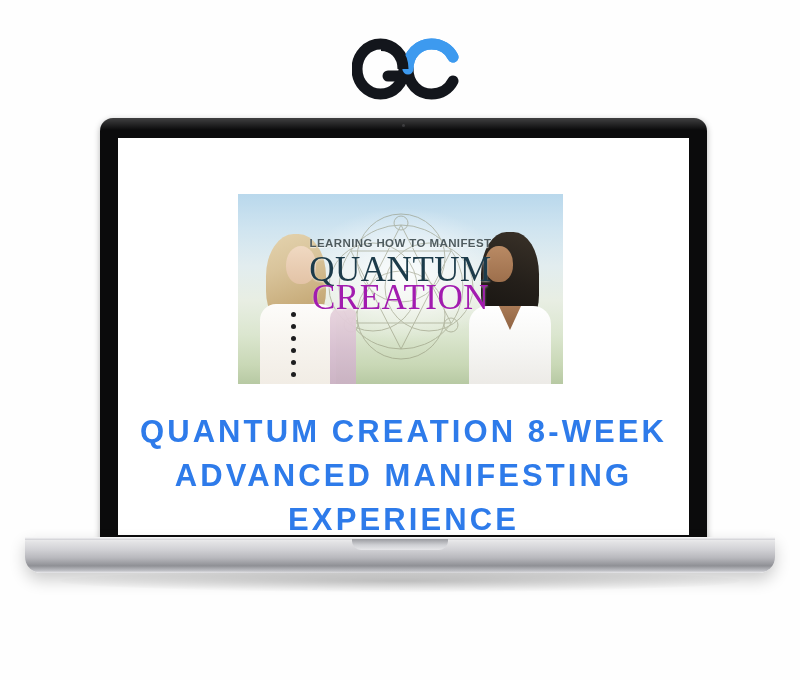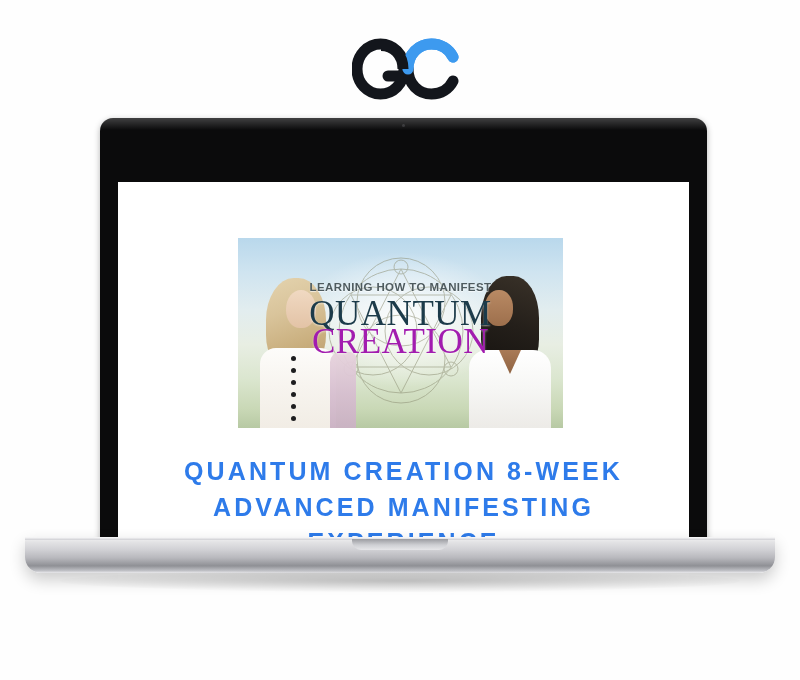--- a/index.html
+++ b/index.html
@@ -61,21 +61,20 @@
     background:#2b2b2e;
   }
   .laptop-screen {
     position: absolute;
     left: 118px;
     top: 20px;
     width: 571px;
     height: 397px;
     background: #ffffff;
     overflow: hidden;
-    margin-top: 44px;
   }
 
   
   .laptop-base {
     position: absolute;
     left: 25px;
     top: 419px;
     width: 750px;
     height: 36px;
     border-radius: 4px 4px 16px 16px;
@@ -280,21 +279,21 @@
   }
 
   
   .product-title{
     position:absolute;
     left:0;
     top:272px;
     width:571px;
     text-align:center;
     color:#2e7bea;
-    font-size:25px;
+    font-size:31px;
     font-weight:700;
     letter-spacing:3.1px;
     line-height:1.42;
     padding:0 18px;
     box-sizing:border-box;
     text-transform:uppercase;
   }
 </style>
 </head>
 <body>

